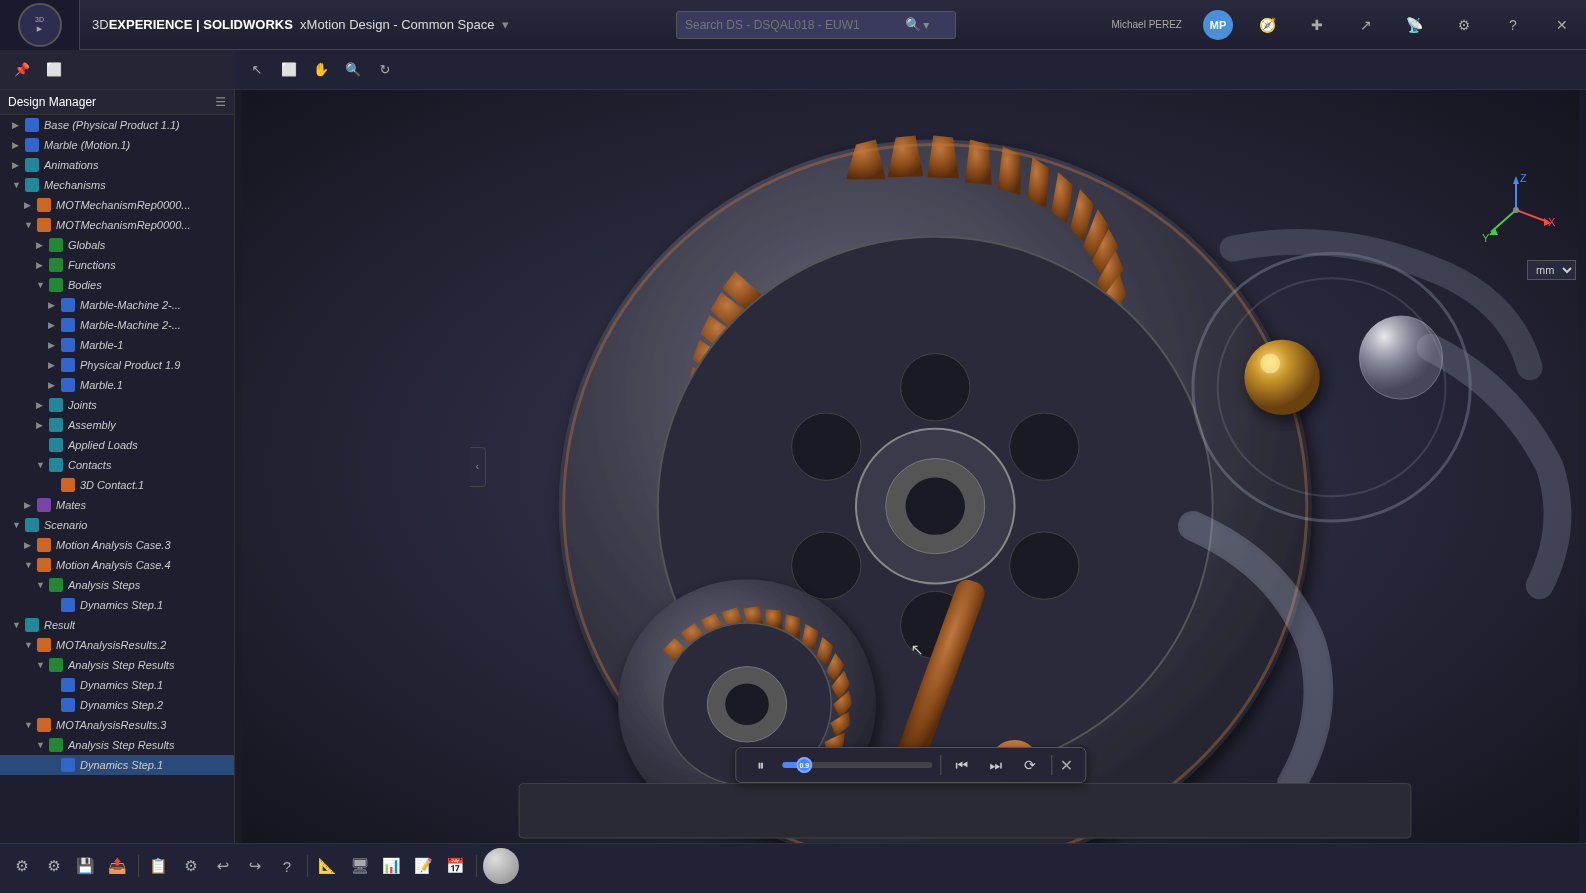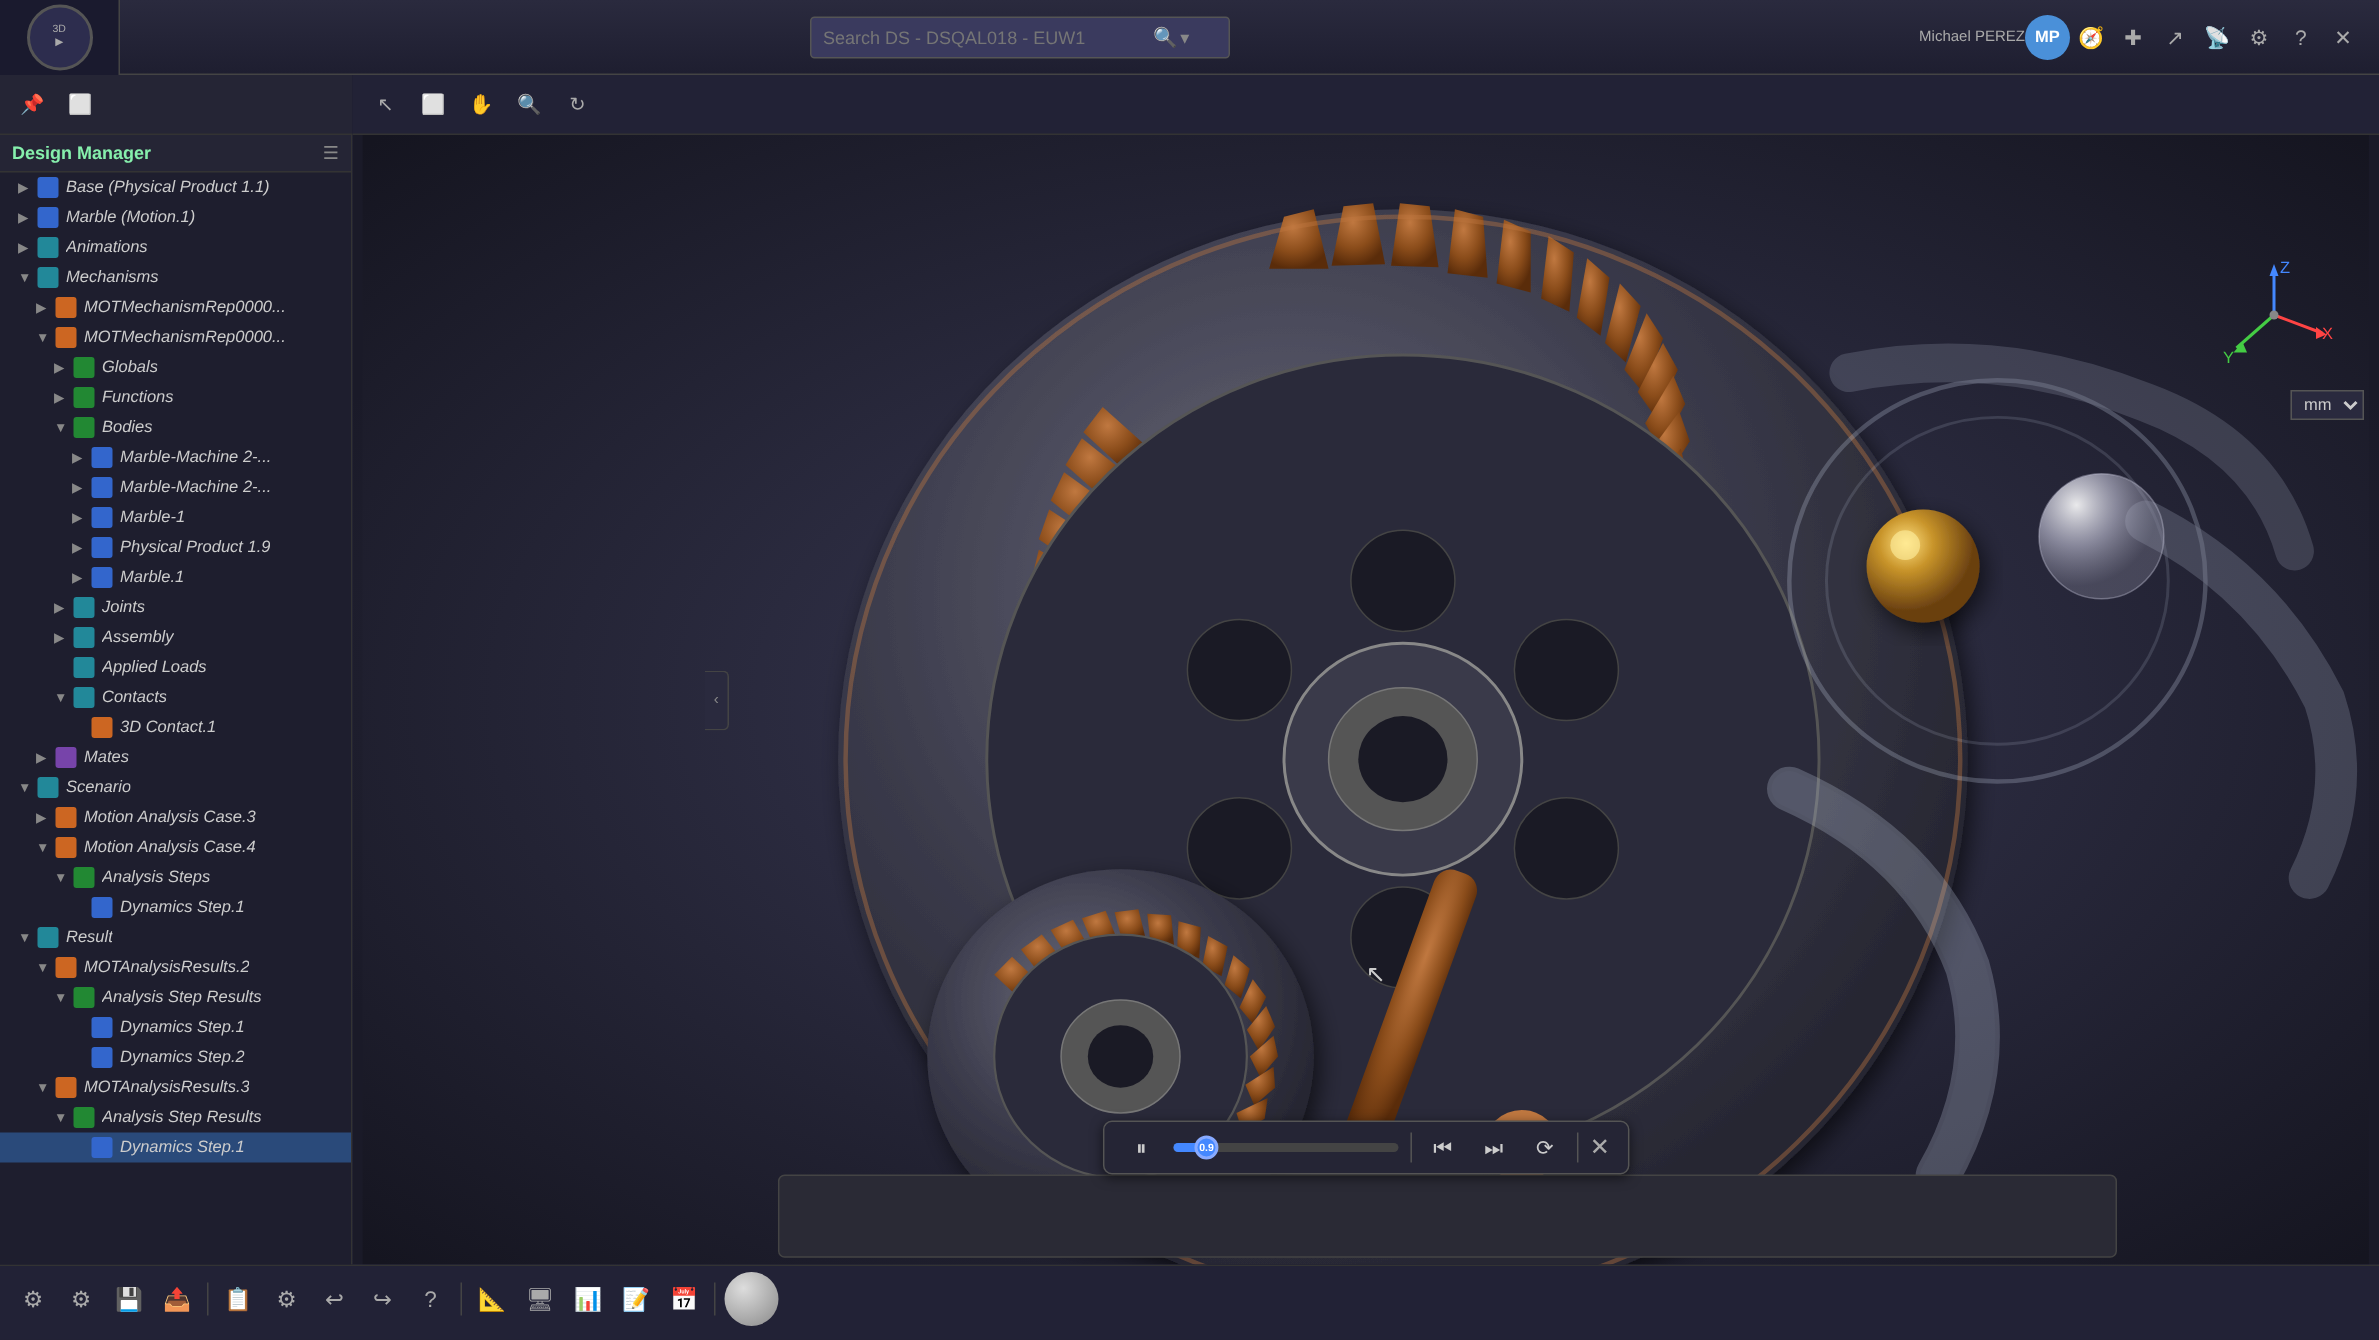--- a/index.html
+++ b/index.html
@@ -23,21 +23,21 @@
     }
     #app-title span.bold { font-weight: bold; color: #fff; }
     #search-bar {
       margin: 0 auto; display: flex; align-items: center;
       background: #3a3a5e; border: 1px solid #555; border-radius: 3px;
       width: 280px; height: 28px; padding: 0 8px;
     }
     #search-bar input {
       background: transparent; border: none; color: #5eead4; font-size: 12px; outline: none; width: 220px;
     }
-    #topbar-right { display: flex; align-items: center; gap: 0; padding-right: 10px; }
+    #topbar-right { display: flex; align-items: center; gap: 21px; padding-right: 10px; }
     .topbar-icon { width: 28px; height: 28px; display: flex; align-items: center; justify-content: center; cursor: pointer; color: #aaa; font-size: 14px; border-radius: 3px; }
     #user-badge {
       width: 30px; height: 30px; border-radius: 50%; background: #4a90d9; display: flex; align-items: center; justify-content: center;
       color: #fff; font-size: 11px; font-weight: bold;
     }
 
     
     #toolbar2 {
       width: 100%; height: 40px; background: #222236; display: flex; align-items: center;
       border-bottom: 1px solid #333; padding: 0 8px; gap: 4px;
@@ -56,21 +56,21 @@
       overflow-y: auto; overflow-x: hidden; display: flex; flex-direction: column;
     }
     #sidebar::-webkit-scrollbar { width: 5px; }
     #sidebar::-webkit-scrollbar-track { background: #1a1a2e; }
     #sidebar::-webkit-scrollbar-thumb { background: #444; }
 
     .sidebar-header {
       display: flex; align-items: center; justify-content: space-between;
       padding: 5px 8px; background: #252535; border-bottom: 1px solid #333;
     }
-    .sidebar-header-title { font-size: 12px; color: #86efac; font-weight: 700; }
+    .sidebar-header-title { font-size: 12px; color: #ffffff; font-weight: 400; }
 
     .tree-item {
       display: flex; align-items: center; padding: 2px 4px; cursor: pointer;
       white-space: nowrap; overflow: hidden;
     }
     .tree-item.selected { background: #2a4a7a; }
     .tree-item .arrow { width: 12px; font-size: 9px; color: #888; flex-shrink: 0; }
     .tree-item .icon { width: 16px; height: 16px; margin-right: 4px; flex-shrink: 0; display: flex; align-items: center; justify-content: center; }
     .tree-item .label { font-size: 11px; color: #ccc; overflow: hidden; text-overflow: ellipsis; font-style: italic; }
     .tree-item.indent1 { padding-left: 12px; }
@@ -175,20 +175,25 @@
     }
   </style>
 </head>
 <body>
 
 <div id="topbar">
   <div id="logo-area">
     <div id="logo-circle">
       <div style="font-size:7px; line-height:1.2; color:#aaa; text-align:center;">3D<br>▶</div>
     </div>
+  </div>
+  <div id="app-title">
+    <span>3D</span><span class="bold">EXPERIENCE | SOLIDWORKS</span>
+    &nbsp;<span>xMotion Design - Common Space</span>
+    <span style="color:#888; margin-left:4px;">▾</span>
   </div>
   <div id="search-bar">
     <input type="text" placeholder="Search DS - DSQAL018 - EUW1" style="">
     <span style="color:#888; font-size:13px;">🔍</span>
     <span style="color:#888; margin-left:2px;">▾</span>
   </div>
   <div id="topbar-right">
     <span style="font-size:10px; color:#aaa;">
       <span>Michael PEREZ</span>
     </span>

